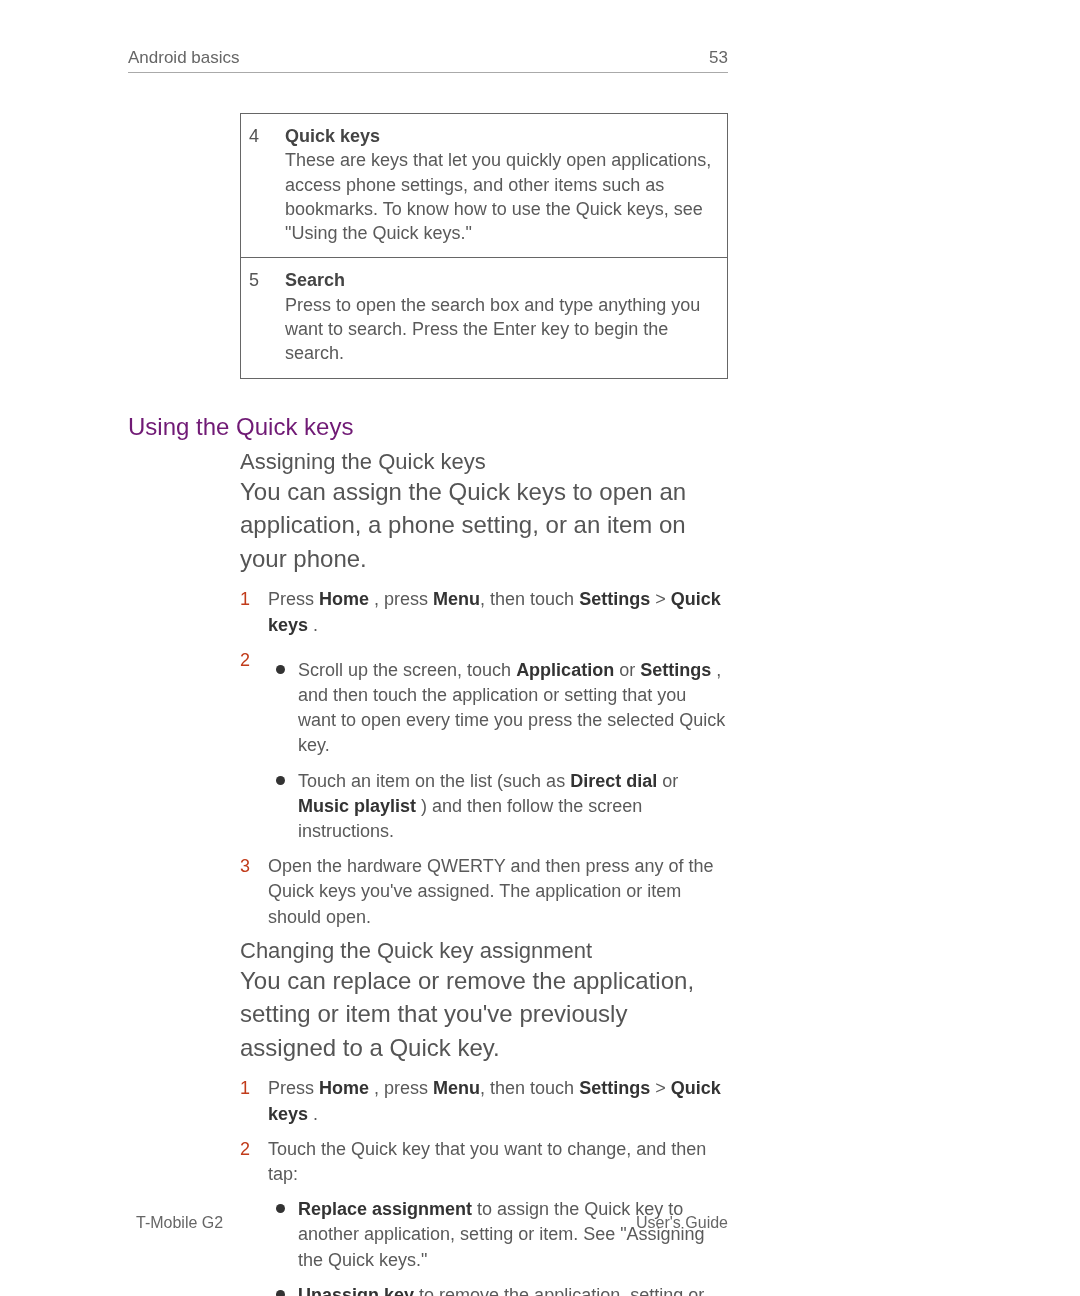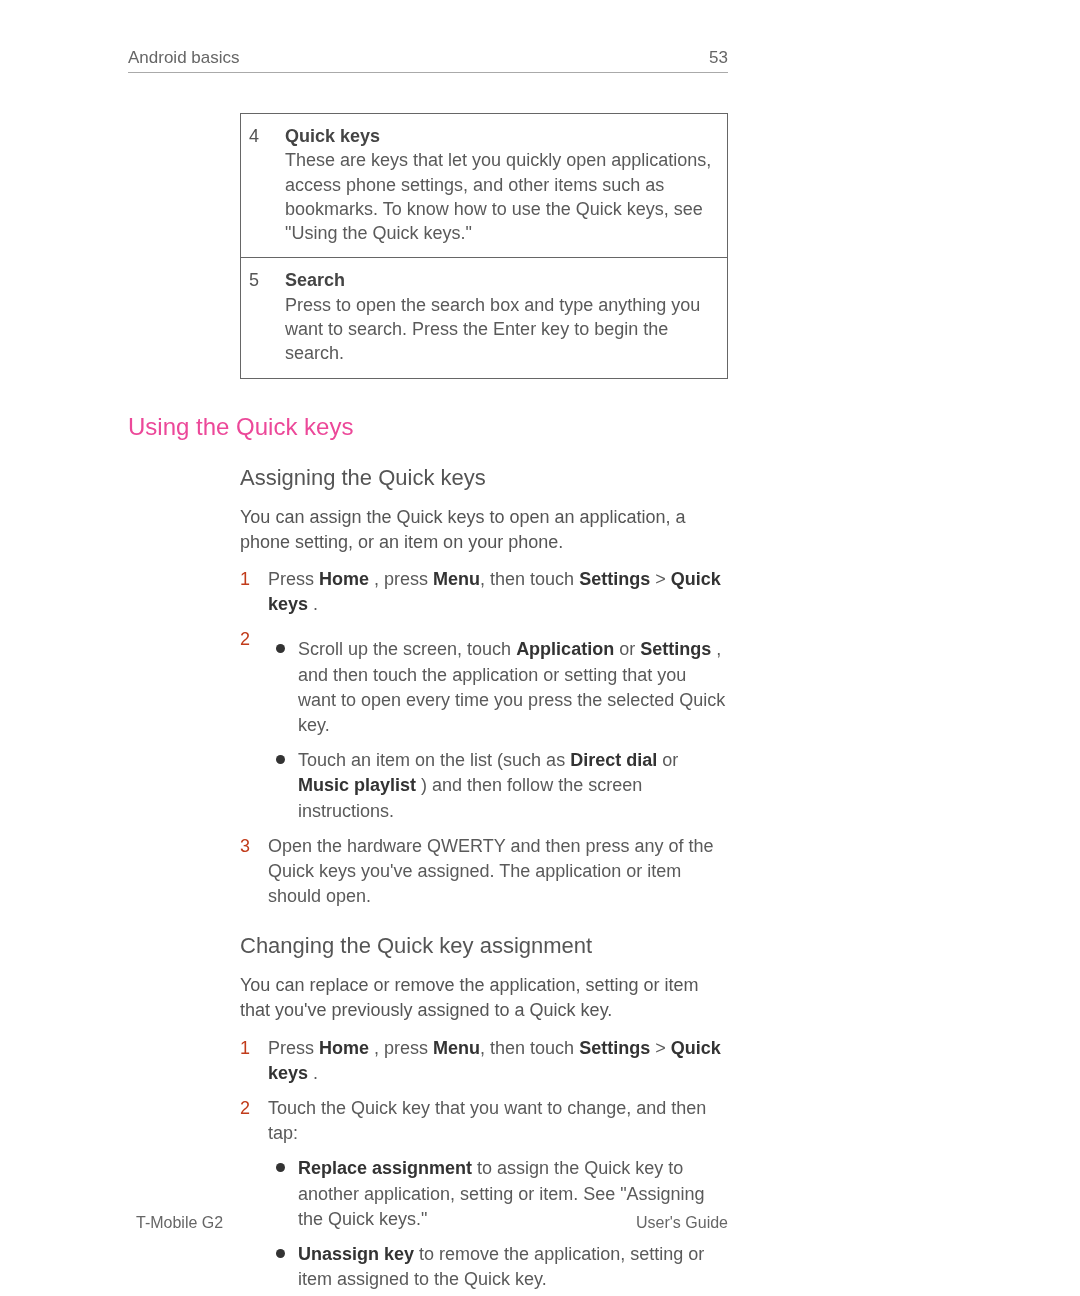--- a/index.html
+++ b/index.html
@@ -6,23 +6,23 @@
   html, body { width: 1080px; height: 1296px; background: #fff; font-family: "Segoe UI", "Helvetica Neue", Arial, sans-serif; color: #5a5a5a; }
   .page { position: relative; width: 856px; height: 1296px; padding: 48px 128px 16px 128px; }
   .header { display: flex; justify-content: space-between; font-size: 17px; color: #666; }
   .hr { height: 1px; background: #aaa; margin-top: 4px; }
   .content { margin-top: 40px; margin-left: 112px; }
   .boxrow { border: 1px solid #666; padding: 10px 10px 12px 8px; display: flex; }
   .boxrow + .boxrow { border-top: none; }
   .boxnum { width: 36px; font-size: 18px; color: #555; padding-top: 2px; }
   .boxbody { flex: 1; font-size: 18px; line-height: 1.35; }
   .boxtitle { font-weight: 600; color: #444; }
-  .section-h2 { margin-top: 34px; margin-left: 0; font-size: 24px; font-weight: 400; color: #ec4899; }
-  .section-h3 { margin-top: 24px; font-size: 22px; font-weight: 400; color: #555; }
-  .para { margin-top: 14px; font-size: 18px; line-height: 1.4; color: #555; }
+  .section-h2 { margin-top: 34px; margin-left: 0; font-size: 24px; font-weight: 400; color: #701a75; }
+  .section-h3 { margin-top: 8px; font-size: 22px; font-weight: 400; color: #555; }
+  .para { font-size: 24px; line-height: 1.4; color: #555; }
   ol.steps { list-style: none; margin-top: 12px; }
   ol.steps > li { display: flex; margin-top: 10px; font-size: 18px; line-height: 1.4; }
   ol.steps .num { width: 28px; flex: none; color: #c13b1a; }
   ol.steps .body { flex: 1; }
   ul.bullets { list-style: none; margin-top: 8px; margin-left: 4px; }
   ul.bullets > li { position: relative; padding-left: 26px; margin-top: 10px; font-size: 18px; line-height: 1.4; }
   ul.bullets > li::before { content: ""; position: absolute; left: 4px; top: 7px; width: 9px; height: 9px; background: #333; border-radius: 50%; }
   .b { font-weight: 600; color: #333; }
   .footer { position: absolute; left: 136px; right: 128px; bottom: 64px; display: flex; justify-content: space-between; font-size: 16px; color: #666; }
 </style>

